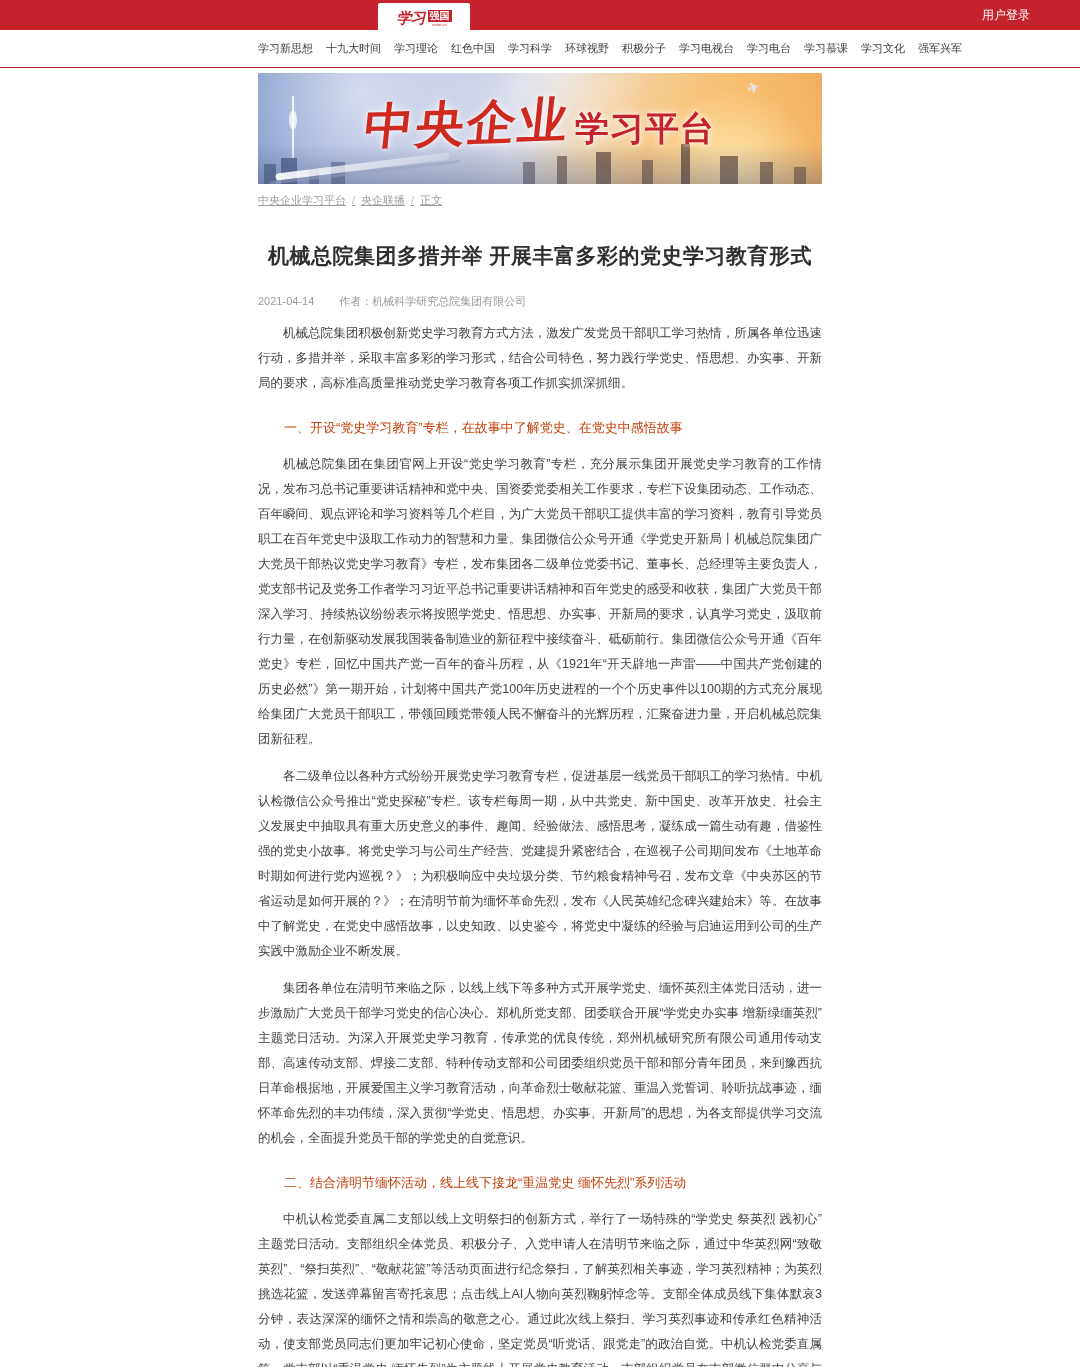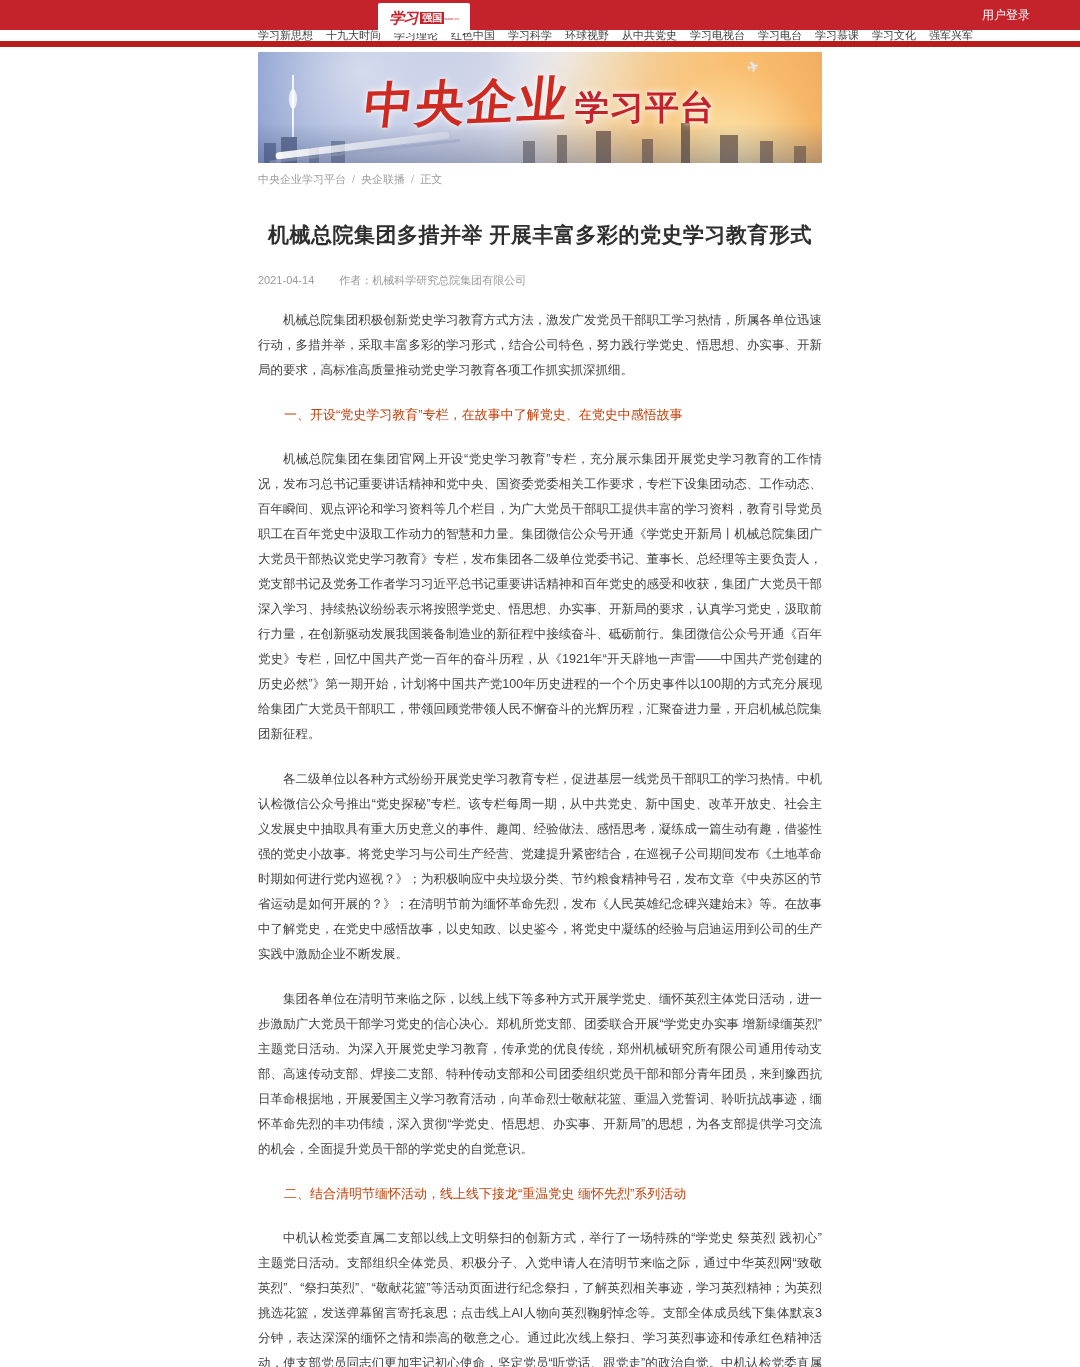--- a/index.html
+++ b/index.html
@@ -5,28 +5,28 @@
   * { margin:0; padding:0; box-sizing:border-box; }
   html,body { background:#ffffff; }
   body { width:1080px; margin:0 auto; font-family:"Liberation Sans","DejaVu Sans",sans-serif; color:#3f3f3f; }
 
   
   .topbar { position:relative; height:30px; background:#c5232b; }
   .logo { position:absolute; left:378px; top:3px; height:30px; width:92px; background:#ffffff;
           border-radius:2px; display:flex; align-items:center; justify-content:center; gap:3px; }
   .logo-xuexi { font-family:"DejaVu Serif",serif; font-weight:bold; font-style:italic;
                 color:#c5232b; font-size:15px; letter-spacing:-1px; }
-  .logo-right { display:flex; align-items:center; line-height:1; }
+  .logo-right { display:flex; flex-direction:column; align-items:center; line-height:1; }
   .logo-qiangguo { background:#c5232b; color:#fff; font-size:10px; font-weight:bold; padding:1px 2px; }
   .logo-sub { color:#c5232b; font-size:4px; margin-top:1px; }
   .login { position:absolute; right:50px; top:0; height:30px; display:flex; align-items:center;
            color:#ffffff; font-size:12px; text-decoration:none; cursor:pointer;font-family:Liberation Serif, serif; }
 
   
-  .navbar { height:17px; border-bottom:6px solid #b91c1c; display:flex; align-items:center;
+  .navbar { height:38px; border-bottom:1px solid #b91c1c; display:flex; align-items:center;
             padding-left:258px; }
   .nav-item { font-size:11px; color:#3c3c3c; text-decoration:none; margin-right:13px;
               white-space:nowrap; cursor:pointer; }
 
   
   .page { width:564px; margin:0 auto; }
 
   
   .banner { position:relative; height:111px; margin-top:5px; overflow:hidden; border-radius:1px;
             background:
@@ -64,33 +64,33 @@
                   align-items:flex-end; margin-top:26px; }
   .bt-calli { font-family:"DejaVu Serif",serif; font-weight:bold; font-size:49px; line-height:1;
               color:#ce2a22; transform:skewX(-8deg) rotate(-2deg); letter-spacing:2px;
               text-shadow:0 0 8px rgba(255,255,255,.9), 0 0 3px rgba(255,255,255,.9); }
   .bt-rest { font-size:34px; line-height:1; font-weight:bold; color:#c5232b; margin-left:6px;
              padding-bottom:3px; letter-spacing:1px;
              text-shadow:0 0 8px rgba(255,255,255,.95), 0 0 3px rgba(255,255,255,.9); }
 
   
   .breadcrumb { margin-top:9px; font-size:11px; color:#9b9b9b; }
-  .crumb { display:inline; }
+  .crumb { display:inline;text-decoration:underline; }
   .crumb a { color:#9b9b9b; text-decoration:none; cursor:pointer; }
   .crumb .sep { margin:0 6px; color:#bbb; }
   .crumb:last-child .sep { display:none; }
 
   
   .article-title { margin-top:34px; text-align:center; font-size:21px; font-weight:bold;
                    color:#2f2f2f; letter-spacing:.5px; }
   .meta { margin-top:24px; font-size:11px; color:#9b9b9b; }
   .meta .date { margin-right:22px; }
   .article-body { margin-top:6px; padding-bottom:55px; }
   .blk { font-size:12.5px; line-height:25px; color:#3f3f3f; text-align:justify;
-         text-indent:2em; margin-top:20px; }
+         text-indent:2em; margin-top:12px; }
   .blk.sec-h { font-weight:normal; color:#c2410c; font-size:13px; margin-top:19px; }
 </style>
 </head>
 <body>
 
 <header class="topbar">
   <div class="logo">
     <span class="logo-xuexi">学习</span>
     <span class="logo-right">
       <span class="logo-qiangguo">强国</span>
@@ -101,21 +101,21 @@
 </header>
 
 <nav class="navbar">
 
 <a class="nav-item">学习新思想</a>
     <a class="nav-item">十九大时间</a>
     <a class="nav-item">学习理论</a>
     <a class="nav-item">红色中国</a>
     <a class="nav-item">学习科学</a>
     <a class="nav-item">环球视野</a>
-    <a class="nav-item">从中共党史</a>
+    <a class="nav-item">积极分子</a>
     <a class="nav-item">学习电视台</a>
     <a class="nav-item">学习电台</a>
     <a class="nav-item">学习慕课</a>
     <a class="nav-item">学习文化</a>
     <a class="nav-item">强军兴军</a>
   </nav>
 
 <div class="page">
 
   <div class="banner">

